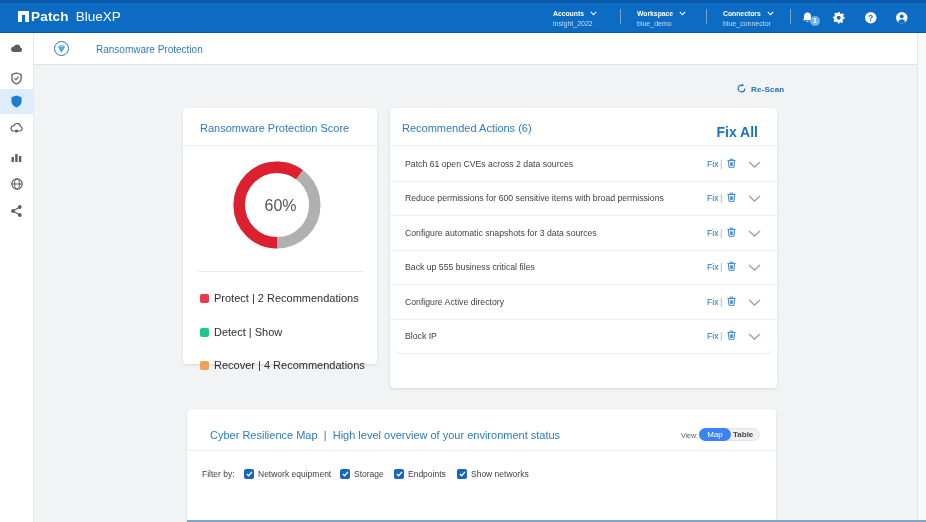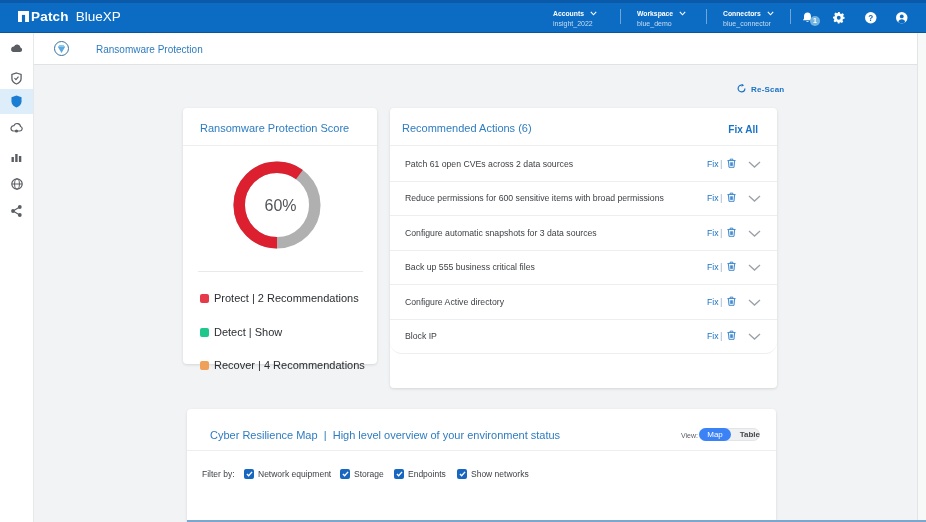--- a/index.html
+++ b/index.html
@@ -55,39 +55,39 @@
 #scorecard .pct { position:absolute; left:3px; top:89px; width:189px; text-align:center;
   font-size:16px; color:#53565a; }
 #scorecard .div2 { position:absolute; left:15px; top:163px; width:165px; height:1px; background:#e7e9ea; }
 .leg { position:absolute; left:17px; font-size:11px; color:#2b2e31; display:flex; align-items:center; white-space:nowrap; }
 .leg .sq { width:9px; height:9px; border-radius:2px; margin-right:5px; display:inline-block; flex:none; }
 
 
 #actcard { left:356px; top:43px; width:387px; height:280px; }
 #actcard .hd { height:38px; border-bottom:1px solid #edeef0; }
 #actcard .hd .t { position:absolute; left:12px; top:14px; font-size:11px; color:#2e7cc0; }
-#actcard .hd .fa { position:absolute; right:19px; top:16px; font-size:10px; font-weight:bold; color:#1a72c5; }
+#actcard .hd .fa { position:absolute; right:19px; top:16px; font-size:14px; font-weight:bold; color:#1a72c5; }
 .arow { position:absolute; left:0; width:387px; height:35px; border-bottom:1px solid #edeef0; }
 .arow .txt { position:absolute; left:15px; top:12px; font-size:8.7px; color:#3c3f43; }
 .arow .fix { position:absolute; left:317px; top:12px; font-size:8.7px; color:#1a72c5; }
 .arow .bar { position:absolute; left:330px; top:11px; font-size:9.5px; color:#9fb4c9; }
 .arow .trash { position:absolute; left:337px; top:11px; }
 .arow .chev { position:absolute; left:358px; top:14px; }
 
 
 #mapcard { left:153px; top:344px; width:589px; height:178px; border-radius:4px 4px 0 0; }
 #mapcard .t { position:absolute; left:23px; top:20px; font-size:11px; color:#2e7cc0; }
 #mapcard .hdline { position:absolute; left:0px; top:41px; width:589px; height:1px; background:#edeef0; }
 #mapcard .view { position:absolute; left:494px; top:23px; font-size:7px; color:#5a5e63; }
 #toggle { position:absolute; left:512px; top:19px; width:61px; height:13px;
   background:#eff0f1; border:1px solid #e2e4e6; border-radius:8px; }
 #toggle .map { position:absolute; left:-1px; top:-1px; width:32px; height:13px; background:#3b82f6;
   border-radius:8px; color:#fff; font-size:8px; font-weight:normal; text-align:center; line-height:13px; }
 #toggle .tbl { position:absolute; left:33px; top:0; width:27px; height:11px;
-  color:#44474b; font-size:8px; font-weight:bold; text-align:right; line-height:11px; }
+  color:#44474b; font-size:8px; font-weight:bold; text-align:left; line-height:11px; }
 .fitem { position:absolute; top:60px; font-size:8.5px; color:#3c3f43; display:flex; align-items:center; white-space:nowrap; }
 .cbx { width:10px; height:10px; background:#1767c0; border-radius:2px; margin-right:4px;
   display:flex; align-items:center; justify-content:center; flex:none; }
 
 #botline { position:absolute; left:187px; top:520px; width:739px; height:2px; background:#7ba7cf; z-index:5; }
 </style>
 </head>
 <body>
 
 <div id="topbar">

